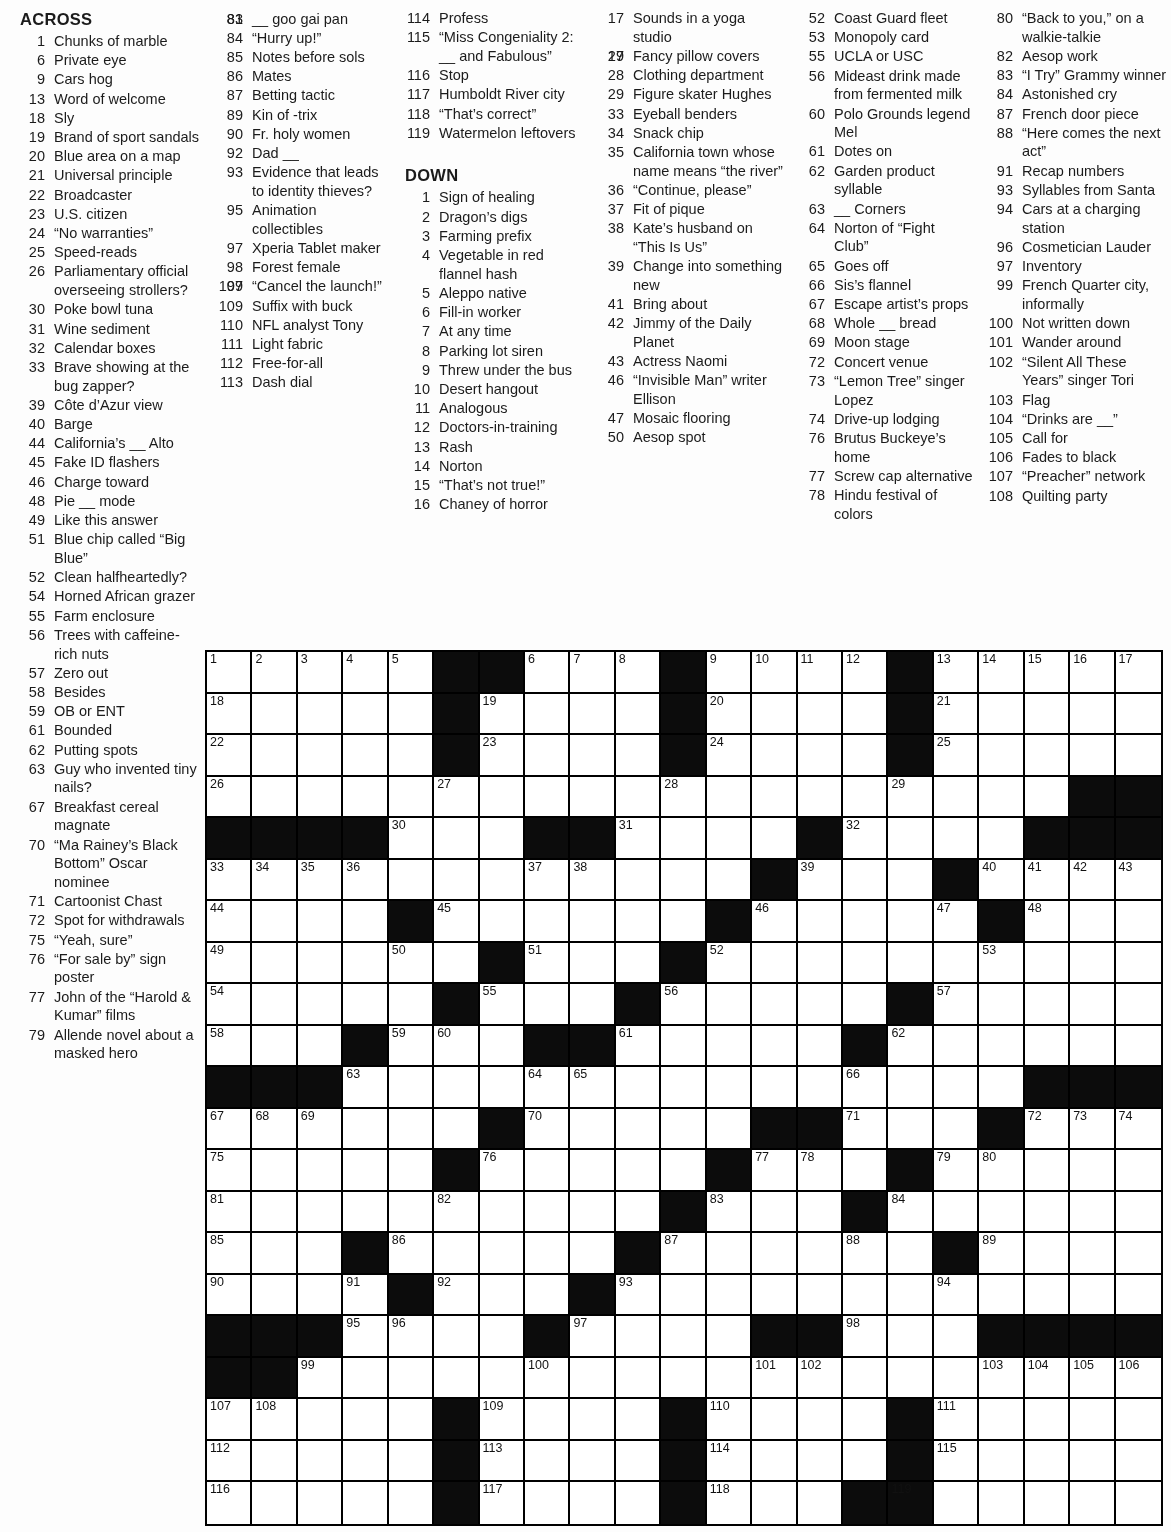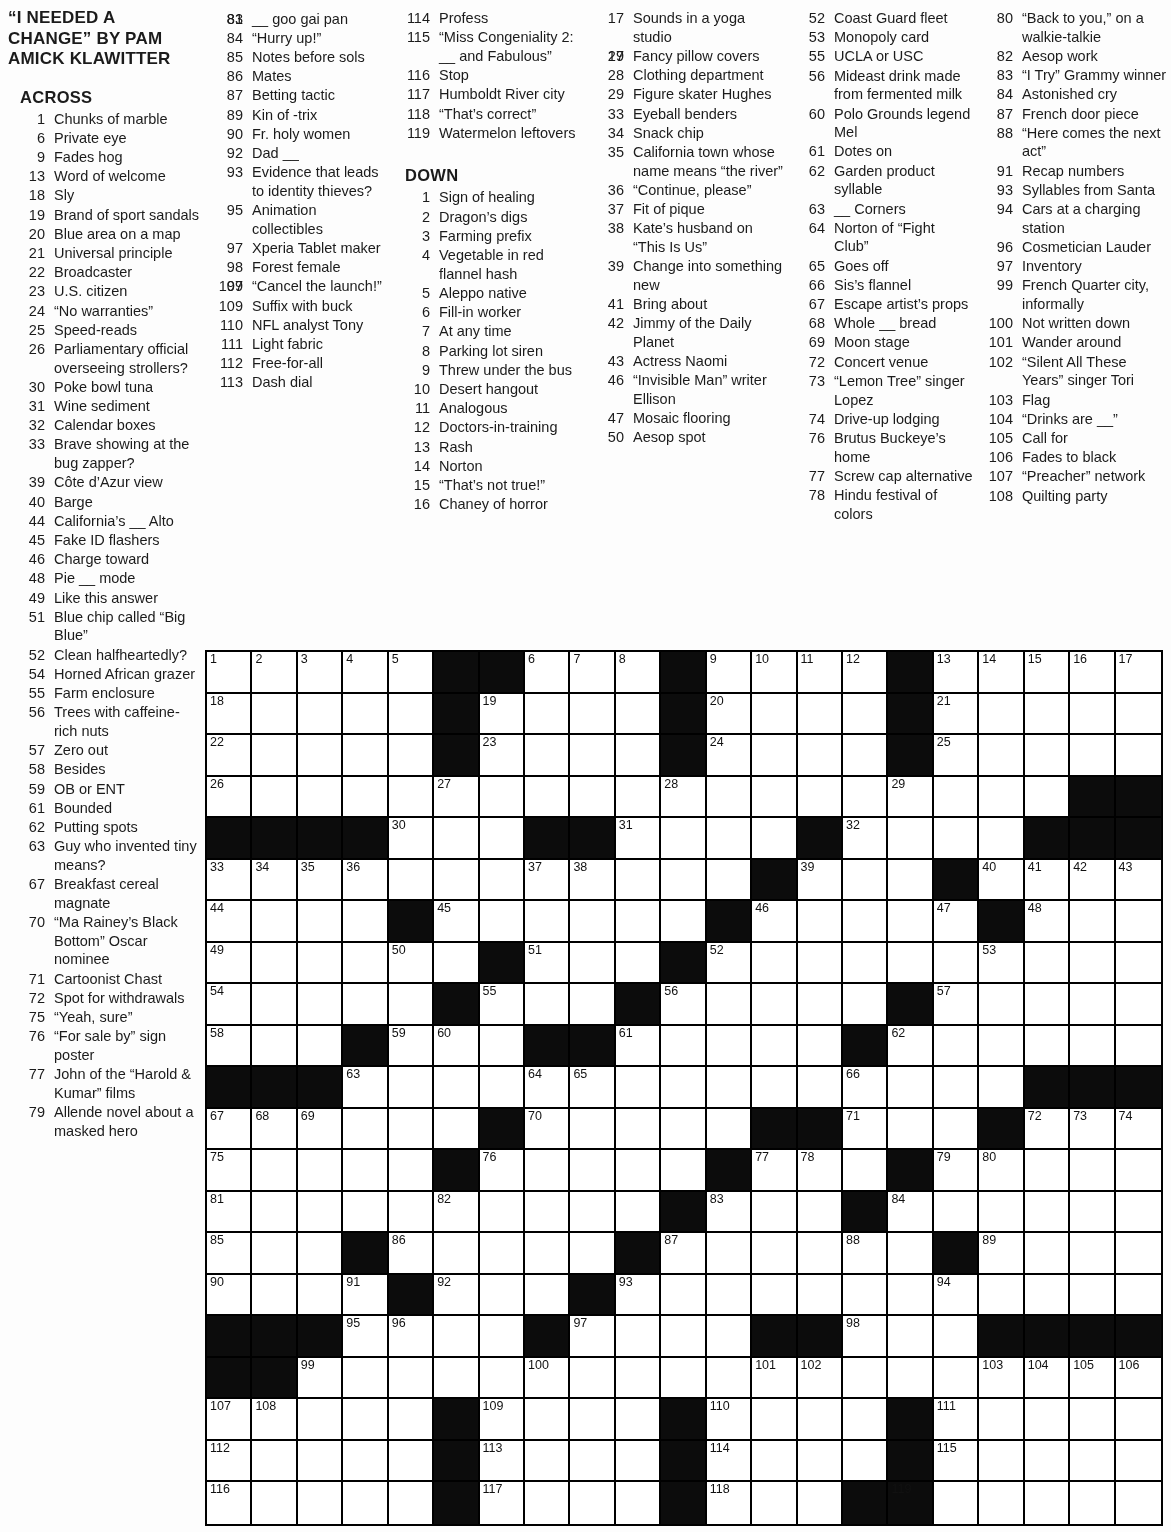--- a/index.html
+++ b/index.html
@@ -39,34 +39,33 @@
   .cell.cl{border-right:none;}
   .cell.rl{border-bottom:none;}
   .cell.black{background:#0c0c0c;}
   .cell .cnum{position:absolute;top:0px;left:3px;font-size:12.5px;line-height:14px;color:#111;}
 </style>
 </head>
 <body>
 
 <div class="page">
   <div class="col" id="col1">
-    <div class="title">“I NEEDED A CHANGE” BY PAM AMICK KLAWITTER</div>
     <div class="clue-list">
         <div class="clue-header">ACROSS</div>
         <div class="clue">
           <span class="num">1</span>
           <span class="txt">Chunks of marble</span>
         </div>
         <div class="clue">
           <span class="num">6</span>
           <span class="txt">Private eye</span>
         </div>
         <div class="clue">
           <span class="num">9</span>
-          <span class="txt">Fades hog</span>
+          <span class="txt">Cars hog</span>
         </div>
         <div class="clue">
           <span class="num">13</span>
           <span class="txt">Word of welcome</span>
         </div>
         <div class="clue">
           <span class="num">18</span>
           <span class="txt">Sly</span>
         </div>
         <div class="clue">
@@ -180,21 +179,21 @@
         <div class="clue">
           <span class="num">61</span>
           <span class="txt">Bounded</span>
         </div>
         <div class="clue">
           <span class="num">62</span>
           <span class="txt">Putting spots</span>
         </div>
         <div class="clue">
           <span class="num">63</span>
-          <span class="txt">Guy who invented tiny means?</span>
+          <span class="txt">Guy who invented tiny nails?</span>
         </div>
         <div class="clue">
           <span class="num">67</span>
           <span class="txt">Breakfast cereal magnate</span>
         </div>
         <div class="clue">
           <span class="num">70</span>
           <span class="txt">“Ma Rainey’s Black Bottom” Oscar nominee</span>
         </div>
         <div class="clue">

